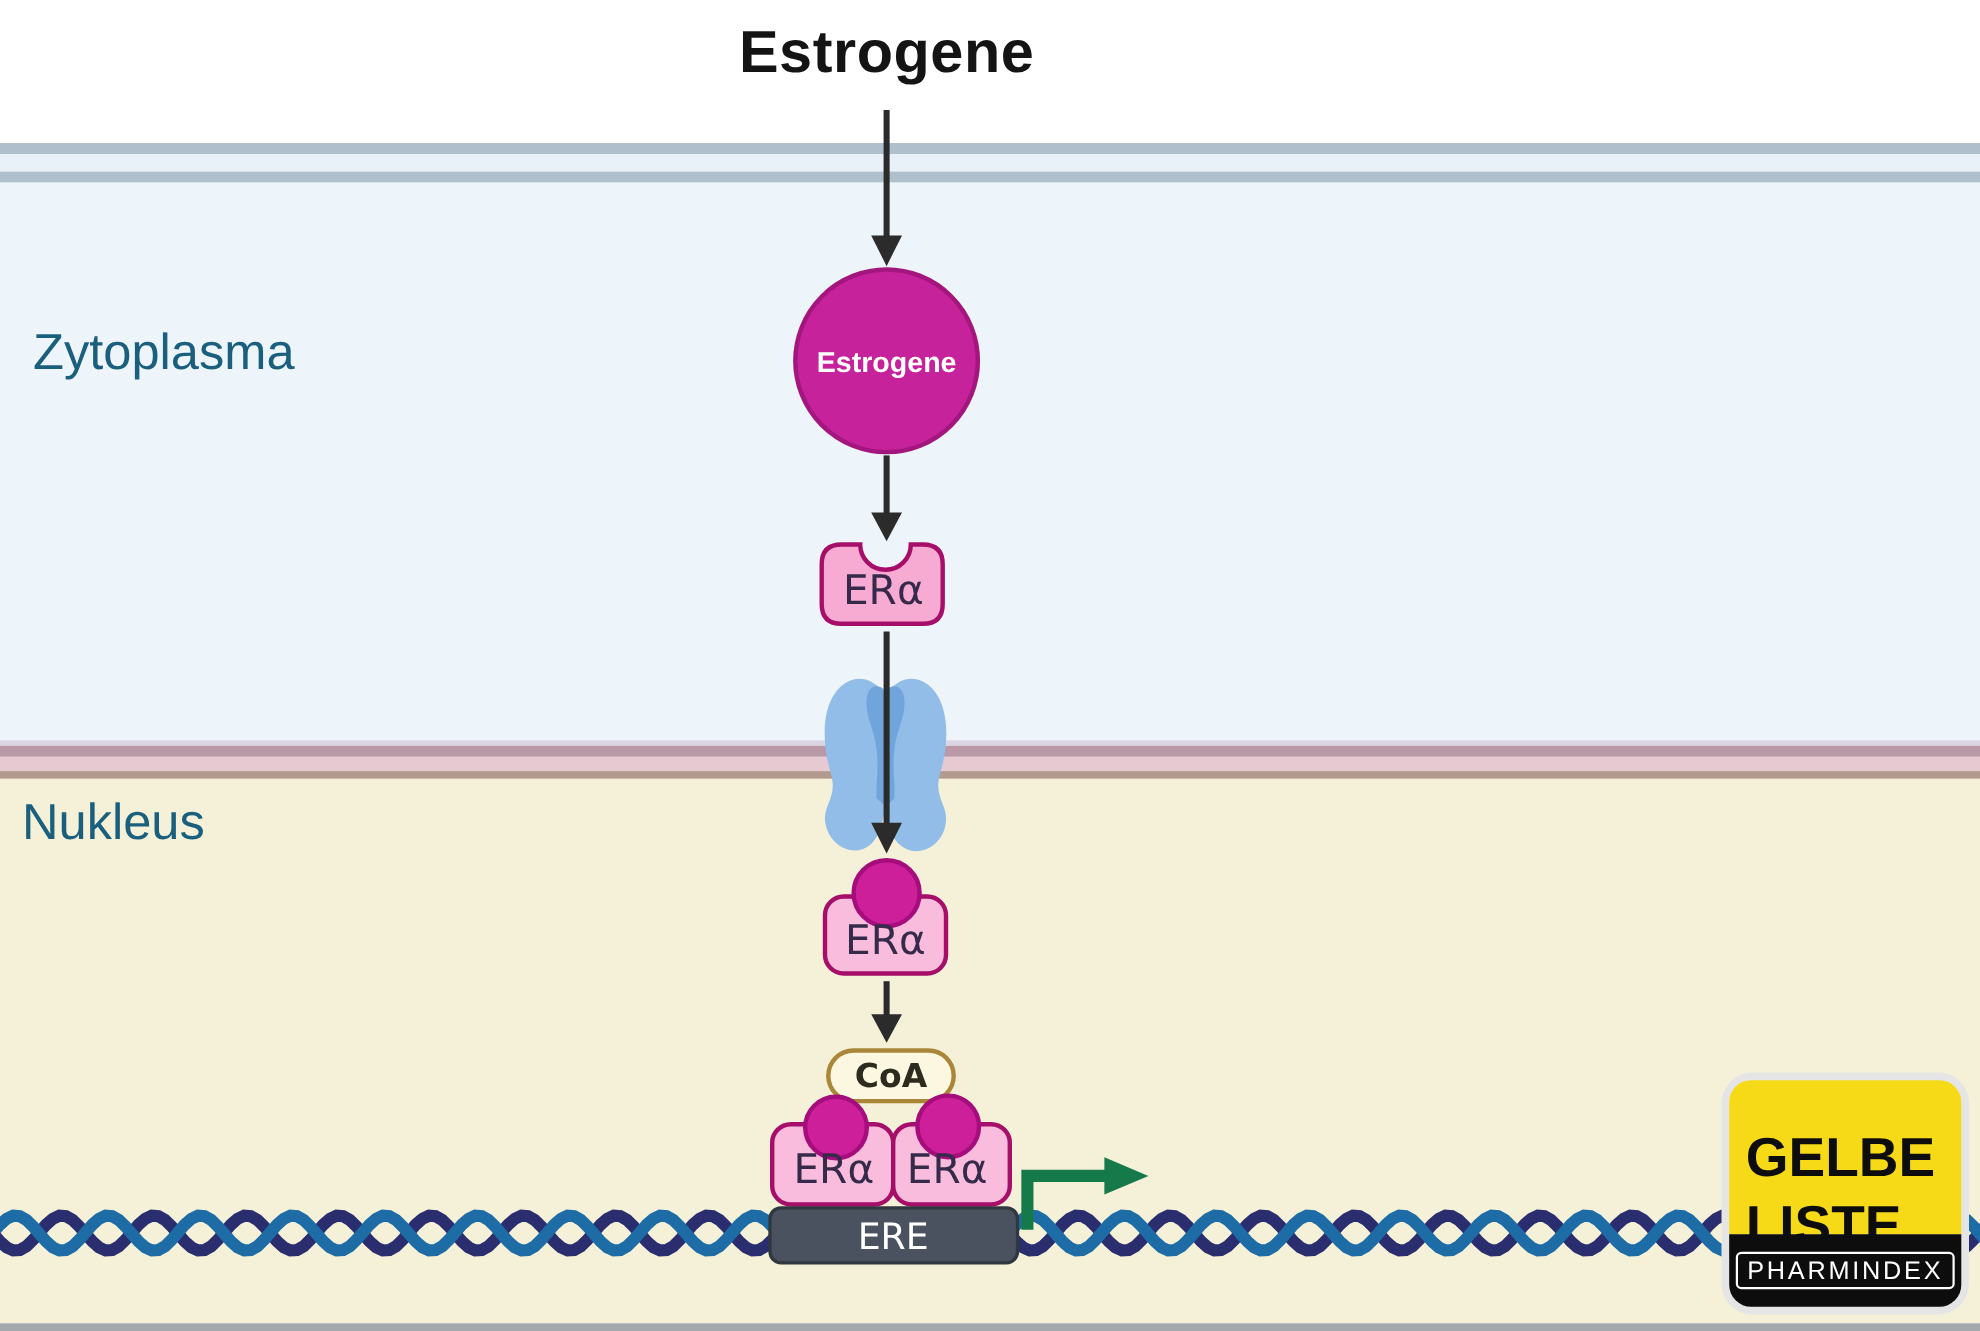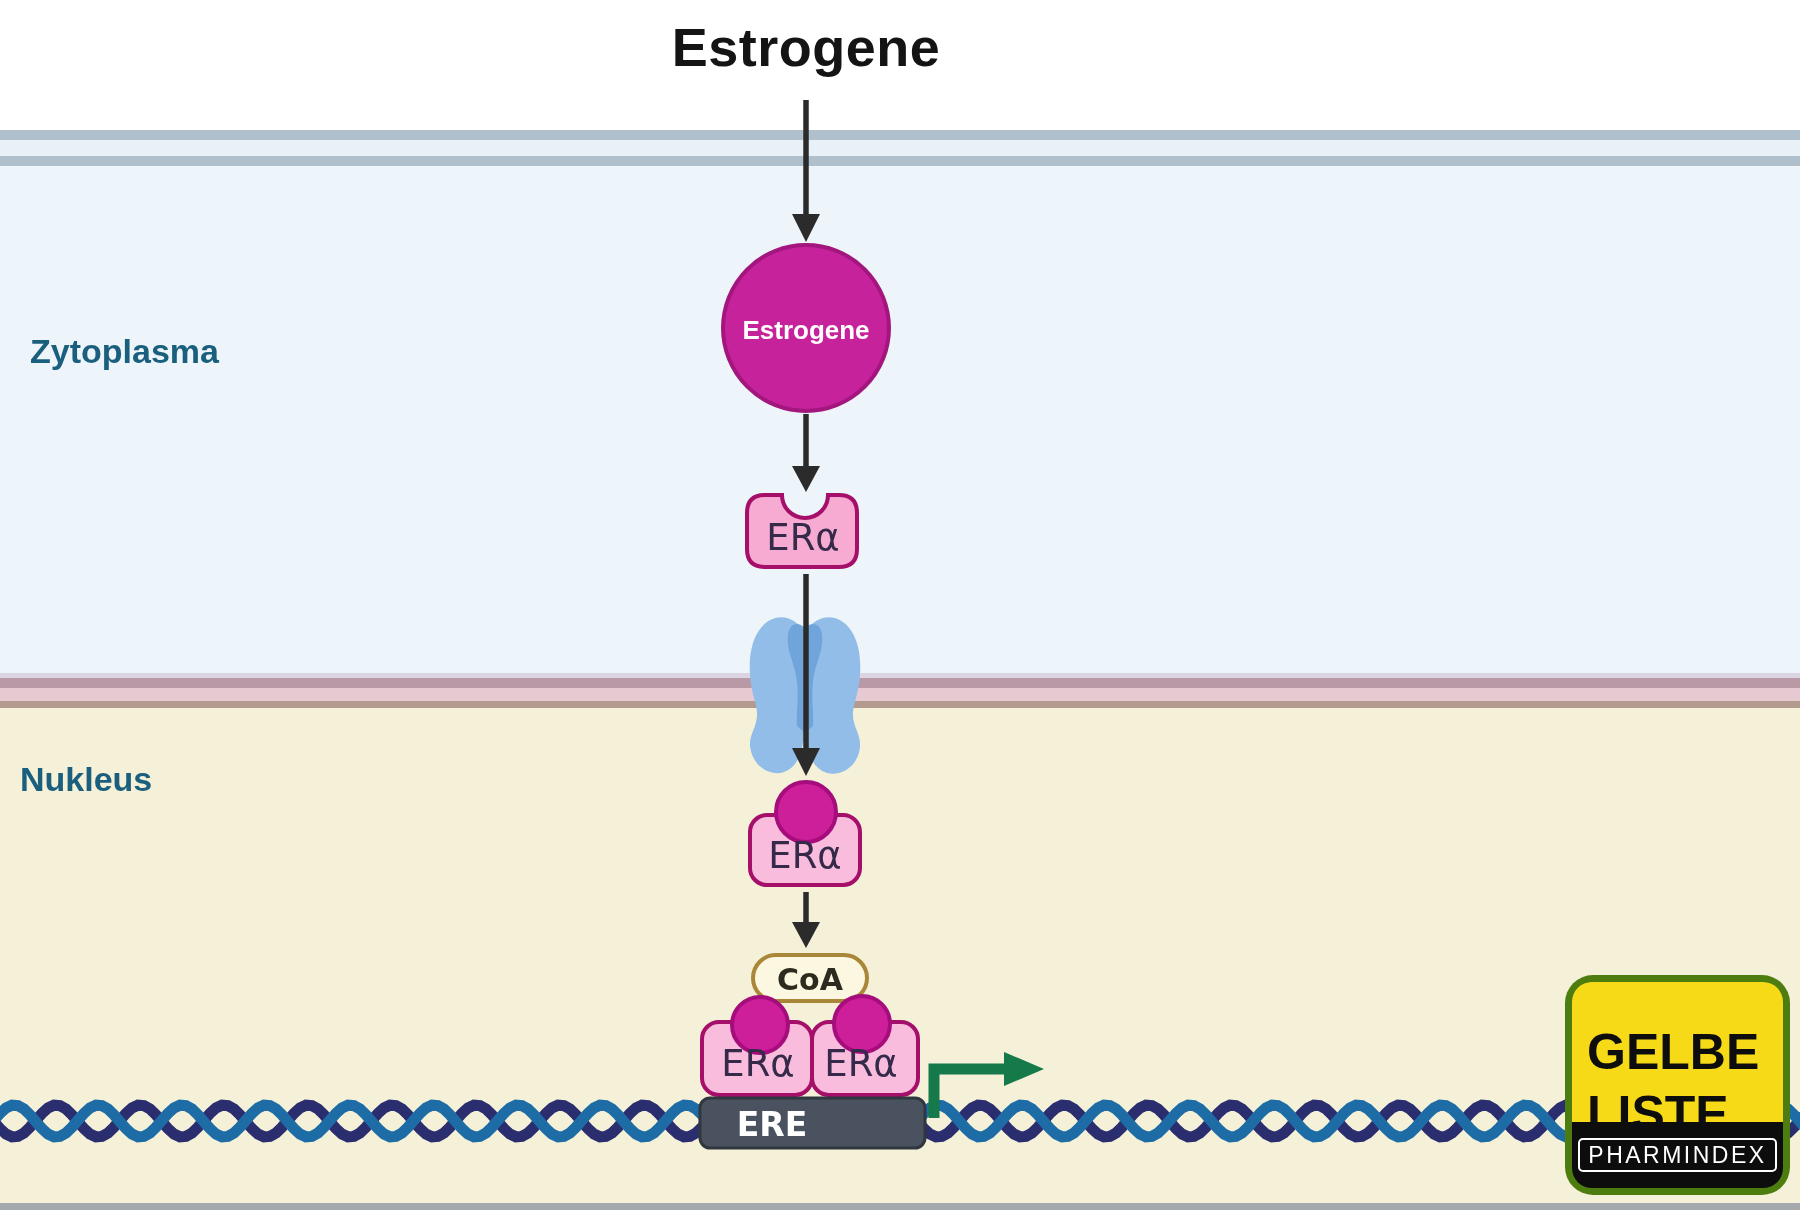--- a/index.html
+++ b/index.html
@@ -18,34 +18,34 @@
   .nucmem-3{top:688px;height:13px;background:#e7c9d2;}
   .nucmem-4{top:701px;height:7px;background:#b29a8e;}
   .bg-nucleus{top:708px;height:495px;background:#f4f1d8;}
   .bg-bottom-strip{top:1203px;height:7px;background:#a4a9ae;}
 
   svg.overlay{position:absolute;left:0;top:0;}
 
   
   .lbl{position:absolute;white-space:nowrap;}
   .title{left:806px;top:16px;transform:translateX(-50%);font-size:54px;font-weight:800;color:#141414;letter-spacing:0.5px;}
-  .region{font-size:34px;font-weight:700;color:#1a5f7e;margin-top:40px;}
+  .region{font-size:46px;font-weight:400;color:#1a5f7e;}
   .region.cyto{left:30px;top:292px;}
   .region.nuc{left:20px;top:720px;}
   .ligand-label{left:806px;top:330px;transform:translate(-50%,-50%);font-size:26px;font-weight:700;color:#ffffff;}
   .node-label{font-size:37px;font-weight:500;color:#362a4a;transform:translate(-50%,-50%);font-family:"DejaVu Sans","Liberation Sans",sans-serif;}
   .era-cyto{left:803px;top:537px;}
   .era-nuc{left:805px;top:855px;}
   .era-dim-l{left:758px;top:1063px;}
   .era-dim-r{left:861px;top:1063px;}
   .coa-label{left:810px;top:979px;transform:translate(-50%,-50%);font-size:30px;font-weight:700;color:#2d2b1d;font-family:"DejaVu Sans","Liberation Sans",sans-serif;}
-  .ere-label{left:772px;top:1124px;transform:translate(-50%,-50%);font-size:33px;font-weight:700;color:#ffffff;font-family:"DejaVu Sans","Liberation Sans",sans-serif;}
+  .ere-label{left:812px;top:1124px;transform:translate(-50%,-50%);font-size:33px;font-weight:400;color:#ffffff;font-family:"DejaVu Sans","Liberation Sans",sans-serif;}
 
   
-  .logo{position:absolute;left:1565px;top:975px;width:225px;height:220px;background:#4d7c0f;border-radius:28px;text-align:center;}
+  .logo{position:absolute;left:1565px;top:975px;width:225px;height:220px;background:#e5e5e5;border-radius:28px;text-align:center;}
   .logo-yellow{position:absolute;left:7px;top:7px;width:211px;height:140px;background:#f7da17;border-radius:20px 20px 0 0;}
   .logo-black{position:absolute;left:7px;top:147px;width:211px;height:66px;background:#0d0d0d;border-radius:0 0 20px 20px;display:flex;align-items:center;justify-content:center;}
   .logo-word{position:absolute;left:22px;font-weight:900;color:#0d0d0d;font-size:50px;letter-spacing:0px;line-height:1;}
   .logo-w1{top:52px;}
   .logo-w2{top:114px;}
   .logo-tag{border:2.5px solid #ffffff;border-radius:5px;color:#ffffff;font-size:23px;font-weight:500;letter-spacing:2.5px;padding:2px 8px 1px 8px;}
 </style>
 </head>
 <body>
 

